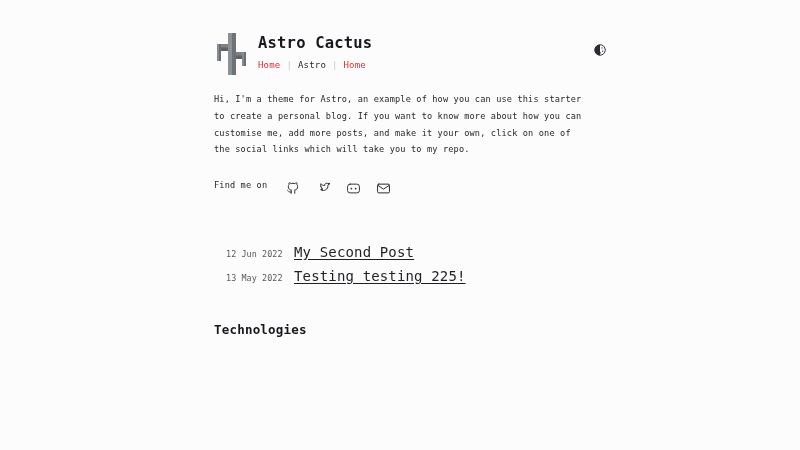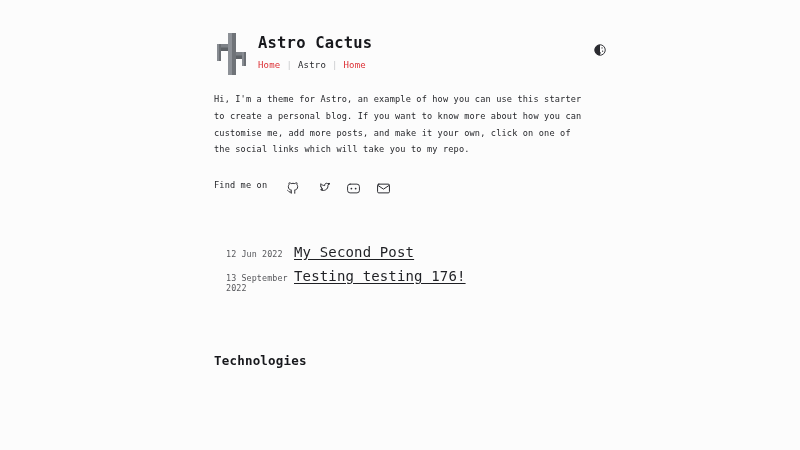--- a/index.html
+++ b/index.html
@@ -143,21 +143,21 @@
     margin-left: 12px;
   }
   .post-link {
     font-size: 14px;
     color: #1f2024;
     text-decoration: underline;
     text-underline-offset: 2px;
     letter-spacing: 0.15px;
   }
 
-  .tech { margin-top: 60px; }
+  .tech { margin-top: 38px; }
 </style>
 </head>
 <body>
 
 <div class="page">
   <div class="container">
 
     <div class="header">
       <span class="logo">
         <svg width="36" height="48" viewBox="0 0 36 48" fill="none" xmlns="http://www.w3.org/2000/svg">
@@ -227,22 +227,22 @@
       </div>
     </div>
 
     <div class="posts">
       <div class="post-list">
         <div class="post-row">
           <span class="post-date">12 Jun 2022</span>
           <a href="#" class="post-link">My Second Post</a>
         </div>
         <div class="post-row">
-          <span class="post-date">13 September 2022</span>
-          <a href="#" class="post-link">Testing testing 176!</a>
+          <span class="post-date">13 May 2022</span>
+          <a href="#" class="post-link">Testing testing 225!</a>
         </div>
       </div>
     </div>
 
     <div class="tech">
       <h2 class="section-title">Technologies</h2>
 
     </div>
 
   </div>

